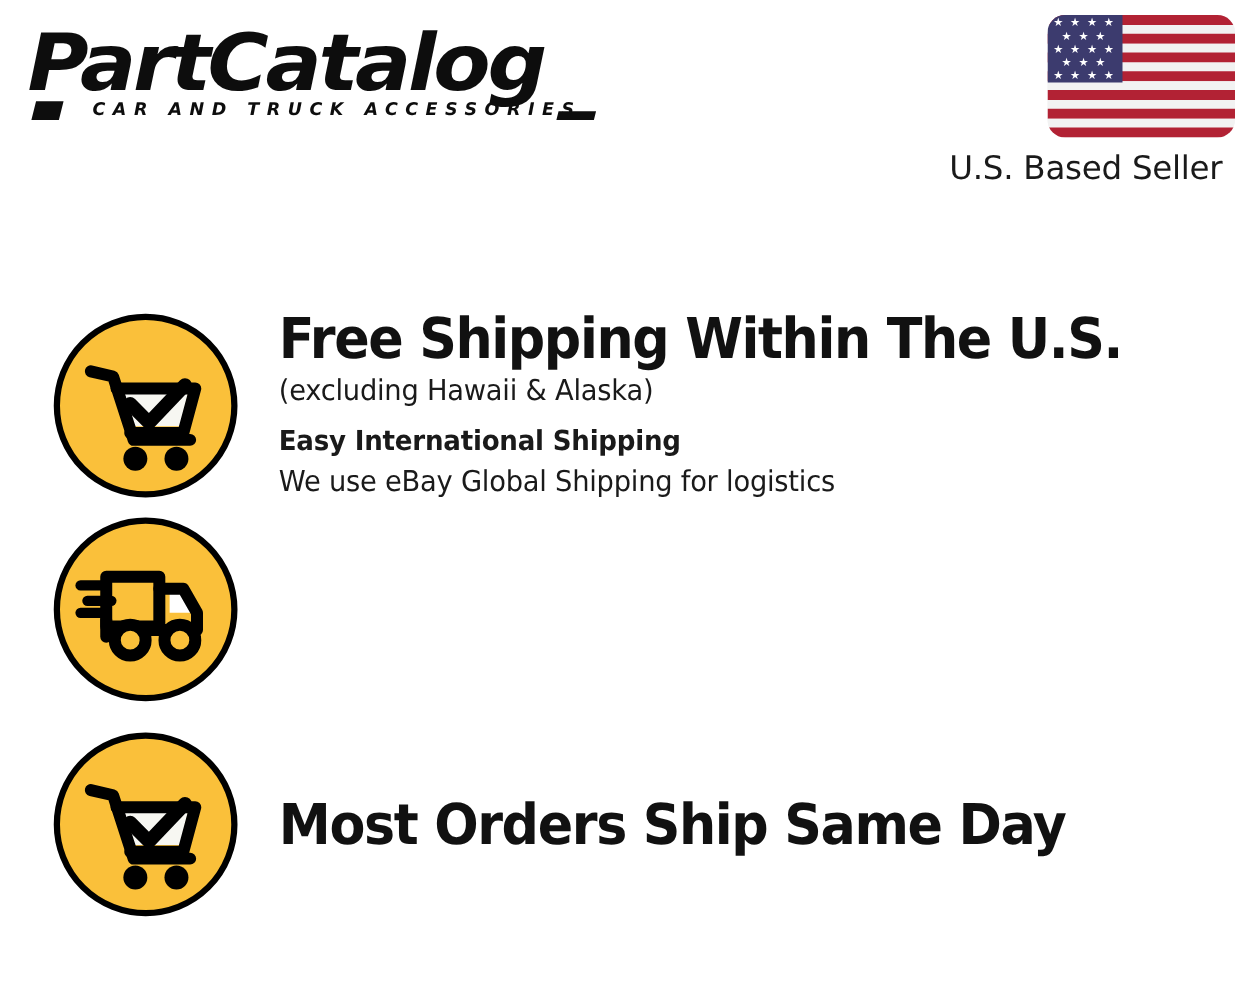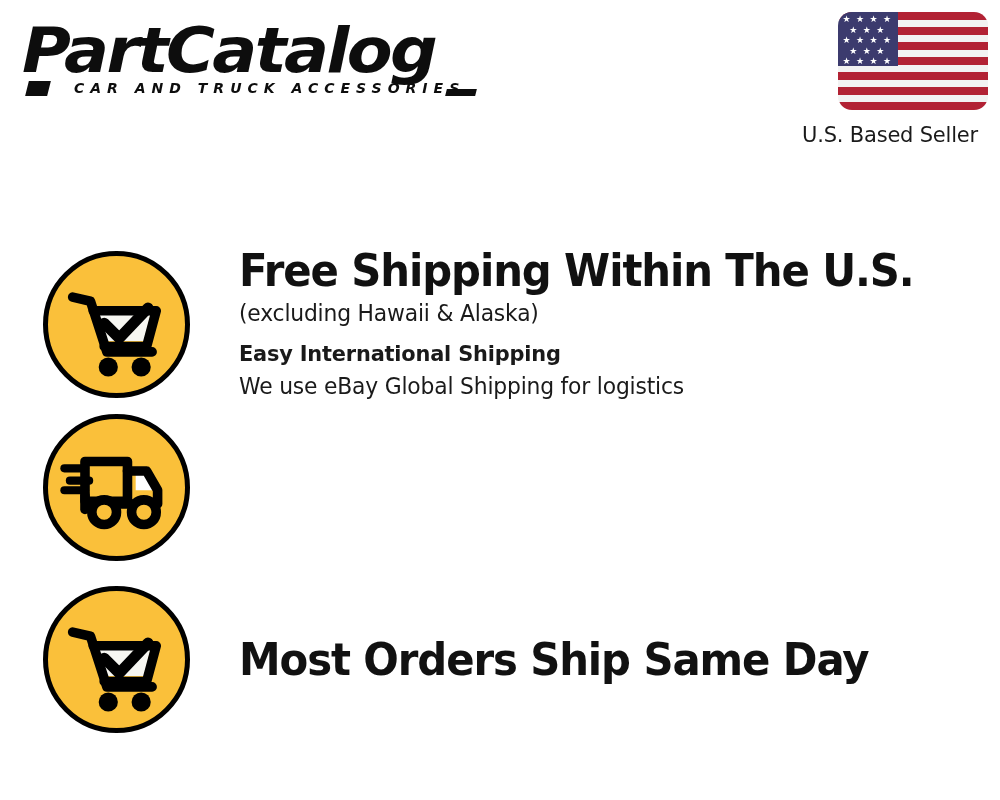--- a/index.html
+++ b/index.html
@@ -118,41 +118,40 @@
     font-size: 9px;
     color: #FFFFFF;
   }
 
   #us-seller-label {
     position: absolute;
     right: 14px;
     top: 118px;
     font-family: "DejaVu Sans", sans-serif;
     font-weight: 400;
-    font-size: 21px;
+    font-size: 26px;
     line-height: 34px;
     color: #1a1a1a;
     white-space: nowrap;
     letter-spacing: -0.2px;
   }
 
   
   #benefits {
     position: absolute;
     left: 0;
     top: 240px;
     width: 1000px;
   }
   .benefit-row {
     position: absolute;
     left: 0;
     width: 1000px;
     display: flex;
     align-items: center;
-    gap: 16px;
   }
   .benefit-row[data-row="0"] { top: 0px;   height: 168px; }
   .benefit-row[data-row="1"] { top: 170px; height: 155px; }
   .benefit-row[data-row="2"] { top: 342px; height: 155px; justify-content: flex-end; }
 
   .benefit-icon {
     position: relative;
     flex: 0 0 auto;
     margin-left: 43px;
     width: 147px;

